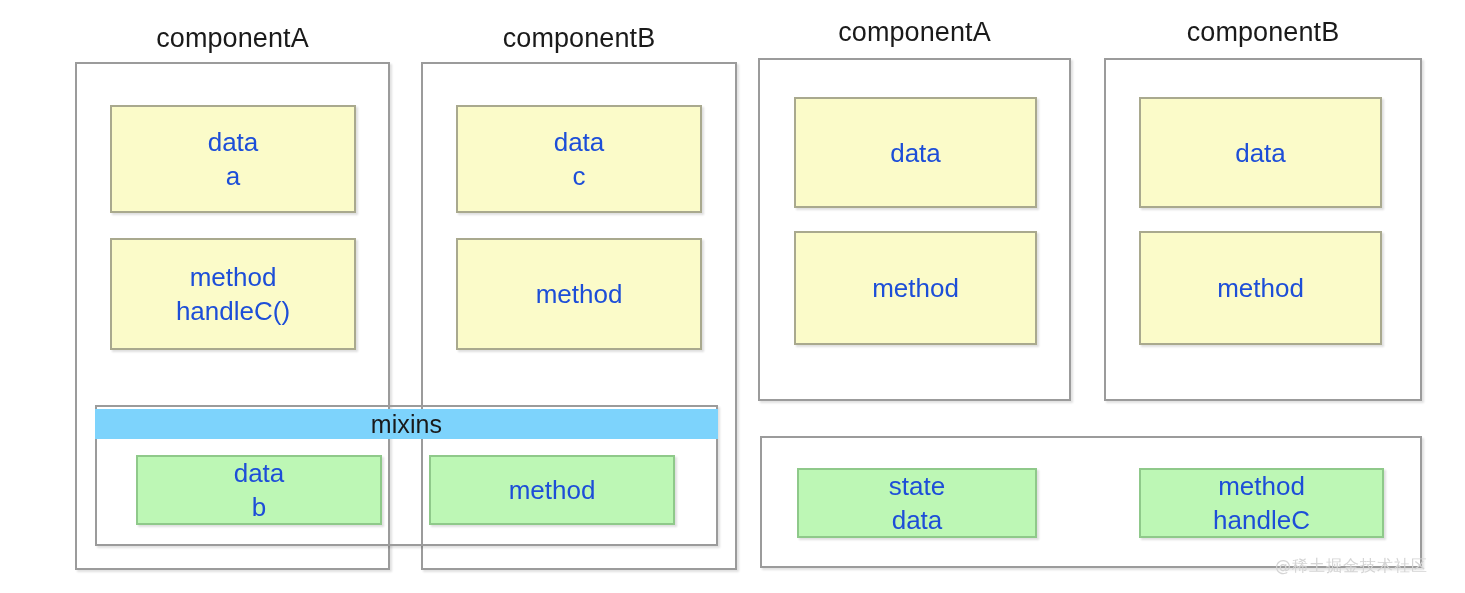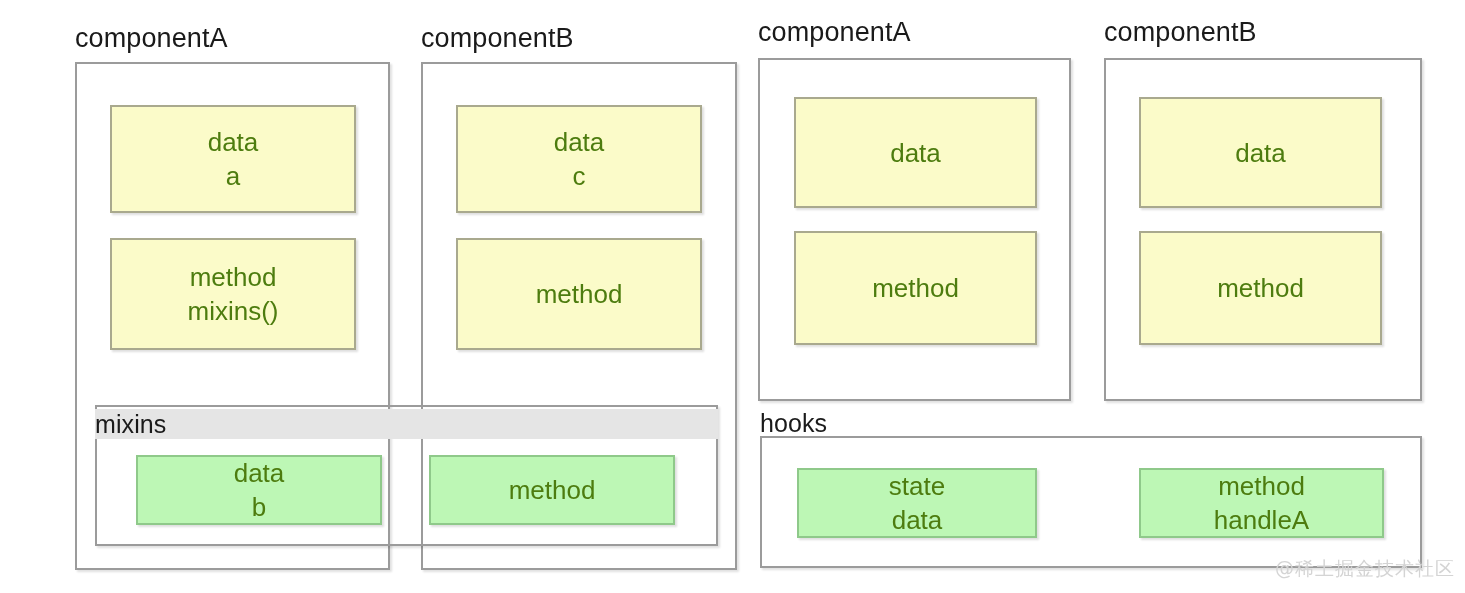--- a/index.html
+++ b/index.html
@@ -24,20 +24,21 @@
 
   
   .container-box {
     background: #ffffff;
     border: 2px solid #9b9b9b;
     box-shadow: 2px 2px 2px rgba(0,0,0,0.12);
   }
 
   
   .group-title {
+    text-align: center;
     font-size: 27px;
     line-height: 32px;
     color: #1a1a1a;
     white-space: nowrap;
     letter-spacing: 0.1px;
   }
   .group-title.small {
     font-size: 25px;
     line-height: 30px;
   }
@@ -46,35 +47,35 @@
   .card {
     border: 2px solid #a5a58c;
     box-shadow: 2px 2px 2px rgba(0,0,0,0.13);
     display: flex;
     flex-direction: column;
     align-items: center;
     justify-content: center;
     text-align: center;
     font-size: 26px;
     line-height: 34px;
-    color: #4d7c0f;
+    color: #1d4ed8;
   }
   .card.yellow {
     background: #fbfbc9;
     border-color: #a9a98e;
   }
   .card.green {
     background: #bdf7b5;
     border-color: #8fc98a;
   }
   .card .line { display: block; }
 
   .watermark {
     position: absolute;
-    font-size: 19px;
+    font-size: 16px;
     color: #d4d4d4;
     letter-spacing: 1px;
     white-space: nowrap;
     font-family: "DejaVu Sans", sans-serif;
   }
 </style>
 </head>
 <body>
 
 <div id="canvas">
@@ -83,39 +84,39 @@
 
   <div class="abs container-box" style="left:75px; top:62px; width:315px; height:508px;"></div>
 
   <div class="abs card yellow" style="left:110px; top:105px; width:246px; height:108px;">
     <span class="line">data</span>
     <span class="line">a</span>
   </div>
 
   <div class="abs card yellow" style="left:110px; top:238px; width:246px; height:112px;">
     <span class="line">method</span>
-    <span class="line">mixins()</span>
+    <span class="line">handleC()</span>
   </div>
 
   <div class="abs group-title" style="left:421px; top:22px; width:316px;">componentB</div>
 
   <div class="abs container-box" style="left:421px; top:62px; width:316px; height:508px;"></div>
 
   <div class="abs card yellow" style="left:456px; top:105px; width:246px; height:108px;">
     <span class="line">data</span>
     <span class="line">c</span>
   </div>
 
   <div class="abs card yellow" style="left:456px; top:238px; width:246px; height:112px;">
     <span class="line">method</span>
   </div>
 
   <div class="abs container-box" style="left:95px; top:405px; width:623px; height:141px; background:transparent;"></div>
 
-  <div class="abs group-title small" style="left:95px; top:409px; width:623px; background:#e5e5e5;">mixins</div>
+  <div class="abs group-title small" style="left:95px; top:409px; width:623px; background:#7dd3fc;">mixins</div>
 
   <div class="abs card green" style="left:136px; top:455px; width:246px; height:70px;">
     <span class="line">data</span>
     <span class="line">b</span>
   </div>
 
   <div class="abs card green" style="left:429px; top:455px; width:246px; height:70px;">
     <span class="line">method</span>
   </div>
 
@@ -136,29 +137,28 @@
   <div class="abs container-box" style="left:1104px; top:58px; width:318px; height:343px;"></div>
 
   <div class="abs card yellow" style="left:1139px; top:97px; width:243px; height:111px;">
     <span class="line">data</span>
   </div>
 
   <div class="abs card yellow" style="left:1139px; top:231px; width:243px; height:114px;">
     <span class="line">method</span>
   </div>
 
-  <div class="abs group-title small" style="left:760px; top:408px; width:662px;">hooks</div>
 
   <div class="abs container-box" style="left:760px; top:436px; width:662px; height:132px;"></div>
 
   <div class="abs card green" style="left:797px; top:468px; width:240px; height:70px;">
     <span class="line">state</span>
     <span class="line">data</span>
   </div>
 
   <div class="abs card green" style="left:1139px; top:468px; width:245px; height:70px;">
     <span class="line">method</span>
-    <span class="line">handleA</span>
+    <span class="line">handleC</span>
   </div>
 
   <div class="watermark" style="left:1275px; top:556px;">@稀土掘金技术社区</div>
 
 </div>
 
 </body></html>

